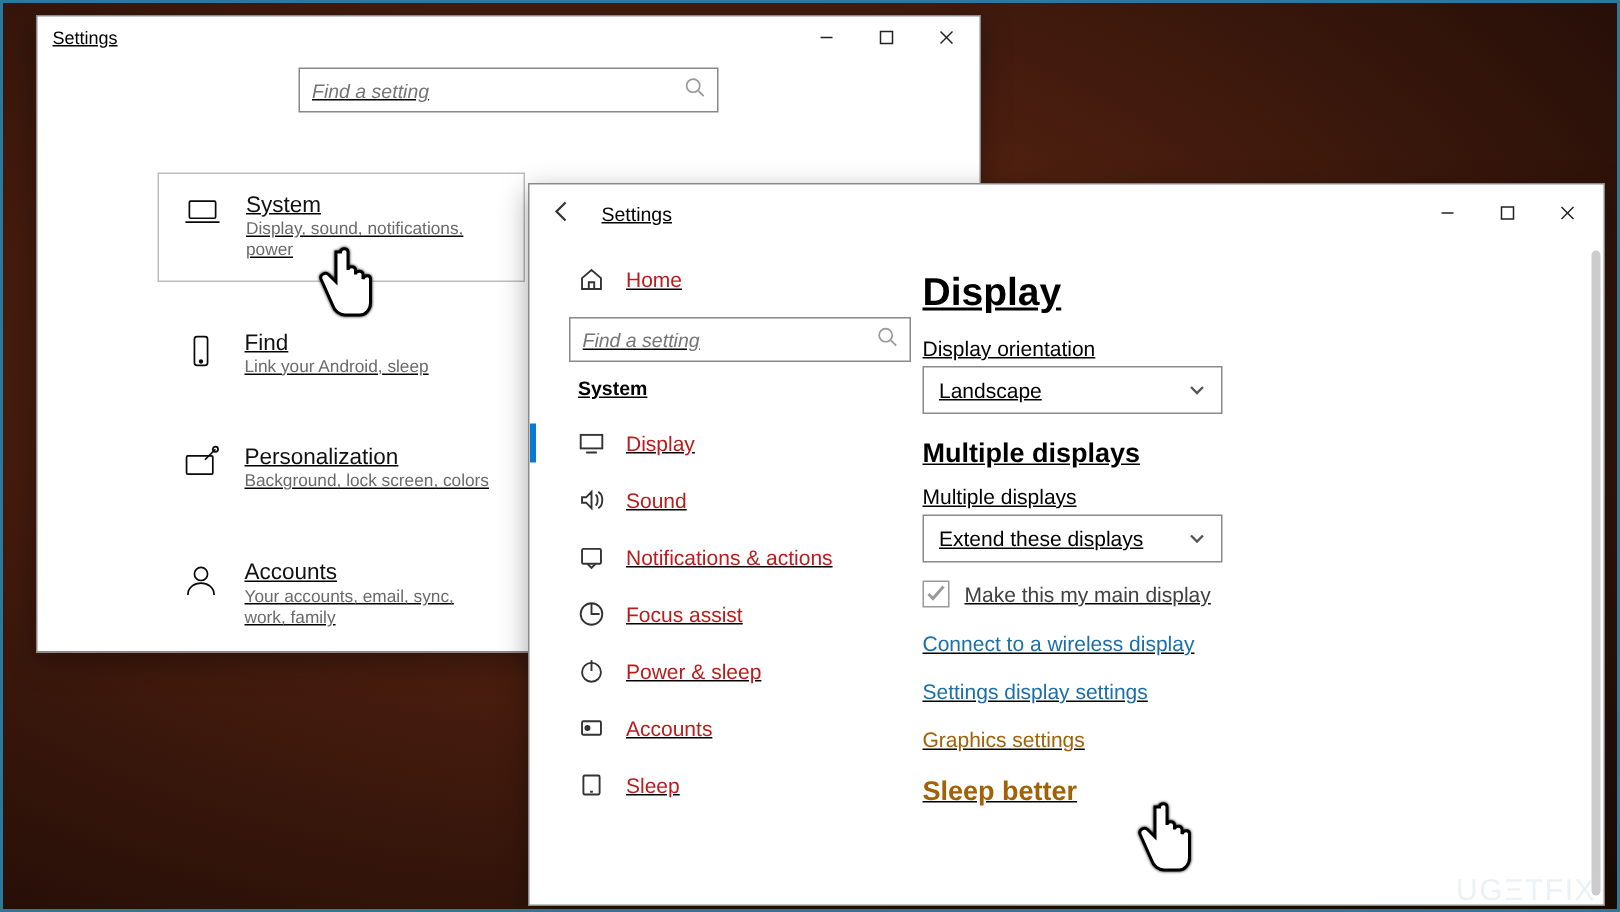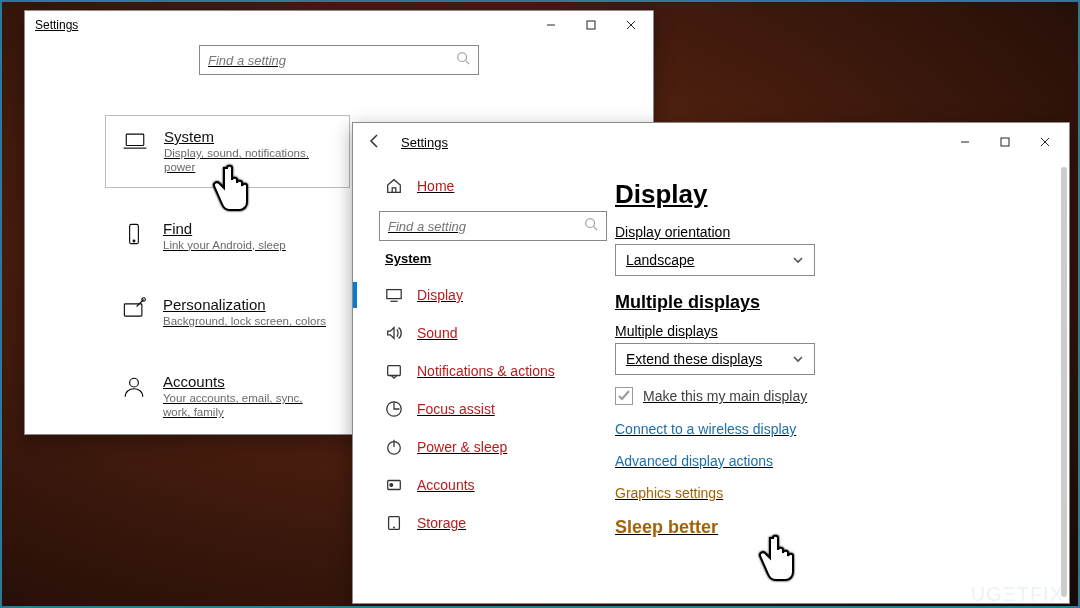--- a/index.html
+++ b/index.html
@@ -244,21 +244,21 @@
             <rect x="3" y="5" width="14" height="10" rx="1"></rect>
             <circle cx="7" cy="10" r="1.5" fill="#333"></circle>
           </svg>
         <span>Accounts</span>
       </div>
       <div class="side-item">
         <svg viewBox="0 0 20 20">
             <rect x="4" y="3" width="12" height="14" rx="1"></rect>
             <line x1="9" y1="15" x2="11" y2="15"></line>
           </svg>
-        <span>Storage</span>
+        <span>Sleep</span>
       </div>
     </div>
 
     <div class="content">
       <h1>Display</h1>
       <div class="lbl">Display orientation</div>
       <div class="combo">
         <span>Landscape</span>
         <svg viewBox="0 0 12 12">
             <path d="M2 4l4 4 4-4"></path>
@@ -276,21 +276,21 @@
       <div class="chk">
         <span class="box">
             <svg viewBox="0 0 14 14">
               <path d="M2 7l3 3 7-8"></path>
             </svg>
           </span>
         <span>Make this my main display</span>
       </div>
 
       <div class="linkish">Connect to a wireless display</div>
-      <div class="linkish">Advanced display actions</div>
+      <div class="linkish">Settings display settings</div>
       <div class="linkish faded">Graphics settings</div>
 
       <h2 style="color:#a16207">Sleep better</h2>
 
       <div class="scrollbar"></div>
     </div>
   </div>
 </div>
 
 <div class="hand" style="left:204px; top:160px;">

